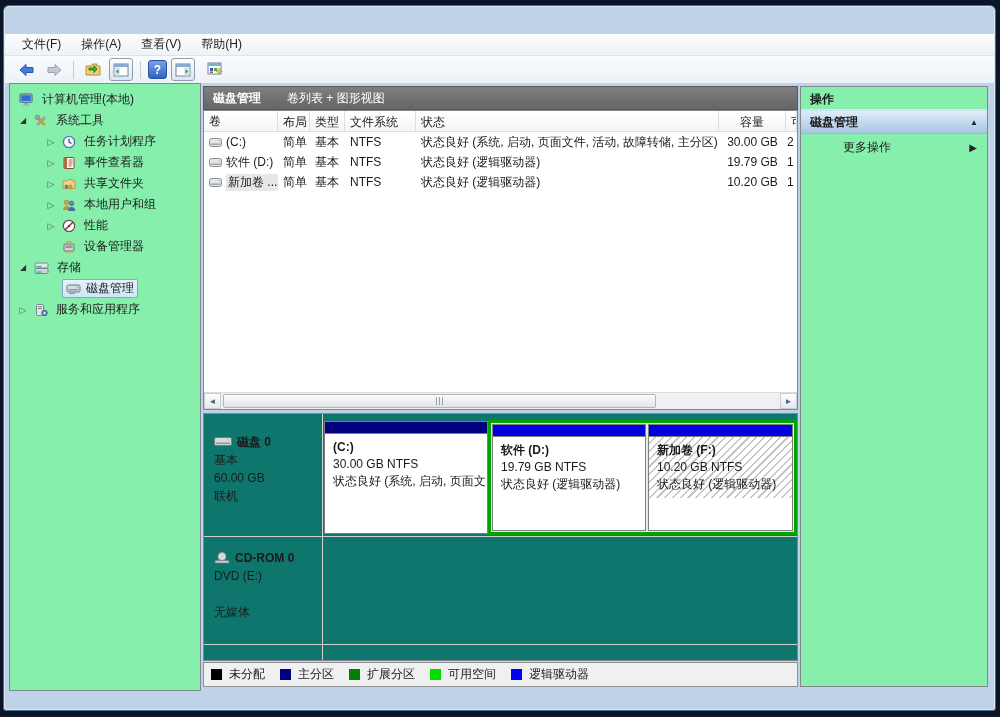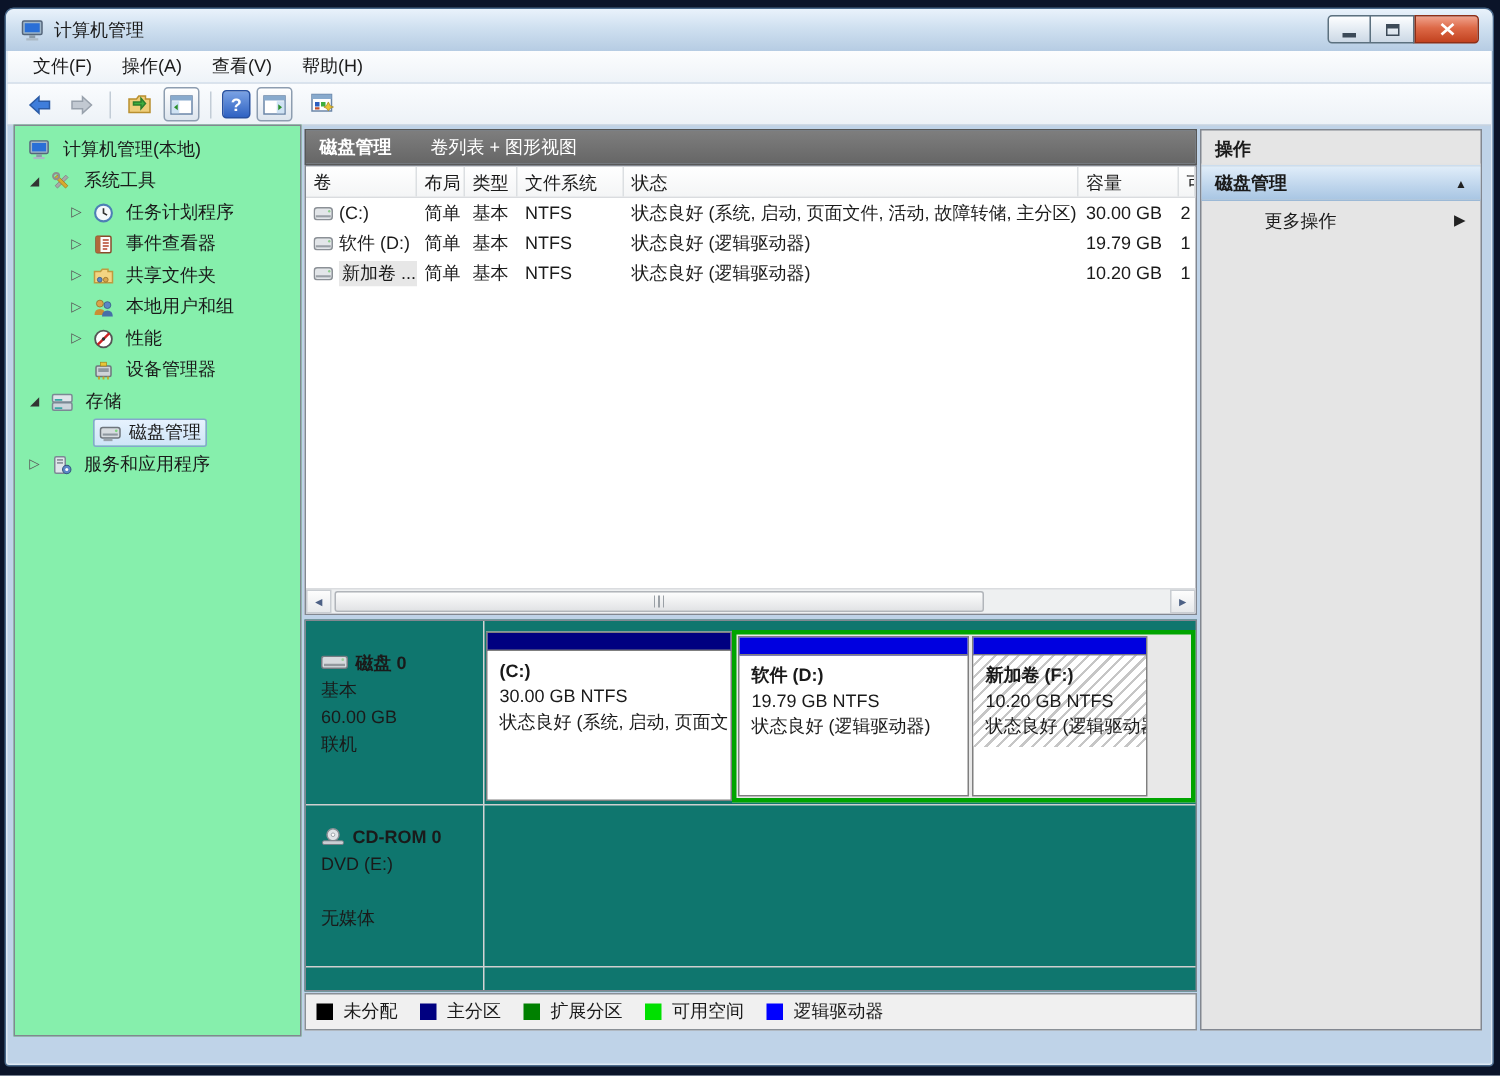--- a/index.html
+++ b/index.html
@@ -55,21 +55,21 @@
                  display:flex; align-items:center; padding-left:9px; gap:26px; }
   .pane-header .ph-title { font-weight:bold; }
 
   .volume-list { position:absolute; left:199px; top:104px; width:595px; height:300px;
                  background:#fff; border:1px solid #828790; overflow:hidden; }
   .vl-header { height:21px; display:flex; background:linear-gradient(#ffffff,#f4f5f6); border-bottom:1px solid #dadcdf; }
   .vl-header .cell { border-right:1px solid #dcdfe2; padding:3px 5px; overflow:hidden; white-space:nowrap; }
   .vl-row { height:20px; display:flex; align-items:center; }
   .cell { flex:none; overflow:hidden; white-space:nowrap; padding:0 5px; }
   .c1 { width:74px; display:flex; align-items:center; gap:4px; }
-  .c2 { width:32px; } .c3 { width:35px; } .c4 { width:71px; } .c5 { width:303px; } .c6 { width:67px; } .c7 { width:11px; padding:0 1px; }
+  .c2 { width:32px; } .c3 { width:35px; } .c4 { width:71px; } .c5 { width:303px; } .c6 { width:67px;text-align:center; } .c7 { width:11px; padding:0 1px; }
   .vol-focus { background:#e7e7e7; padding:0 2px; }
 
   .hscroll { position:absolute; left:0; right:0; bottom:0; height:17px; background:#eef0f1; border-top:1px solid #dadcdf; }
   .hs-btn { position:absolute; top:0; width:17px; height:16px; display:flex; align-items:center; justify-content:center;
             font-size:8px; color:#4d6185; background:linear-gradient(#fdfdfd,#e7e9eb); border:1px solid #c9cdd2; }
   .hs-left { left:0; } .hs-right { right:0; }
   .hs-thumb { position:absolute; left:19px; top:1px; width:433px; height:14px; border:1px solid #b1b5ba; border-radius:2px;
               background:linear-gradient(#fdfdfd,#e1e3e5); display:flex; align-items:center; justify-content:center; }
   .hs-grip { width:8px; height:8px; background:repeating-linear-gradient(90deg,#9aa0a6 0 1px,transparent 1px 3px); }
 
@@ -80,70 +80,48 @@
   .g-hline { position:absolute; left:0; right:0; height:1px; background:#cfcfcf; }
   .disk-label { position:absolute; left:3px; width:114px; padding:5px 7px; line-height:18px; }
   .dl-title { display:flex; align-items:center; gap:5px; font-weight:bold; }
   .part { position:absolute; top:7px; height:113px; border:1px solid #7f7f7f; background:#fff; }
   .part-strip { height:12px; border-bottom:1px solid #7f7f7f; }
   .part-body { padding:5px 8px; line-height:17px; white-space:nowrap; overflow:hidden; }
   .part-body .p-label { font-weight:bold; }
   .extended { position:absolute; left:284px; top:6px; width:309px; height:115px; border:3px solid #00a400;
               background:#e8e8e8; display:flex; gap:2px; padding:1px; }
   .extended .part { position:static; top:auto; height:auto; flex:none; }
-  .ext-d { width:154px; } .ext-f { width:117px; }
+  .ext-d { width:154px; } .ext-f { width:145px; }
   .hatched { background:repeating-linear-gradient(135deg,#ffffff 0 4px,#c6c6c6 4px 5.5px); }
 
   
   .legend-bar { position:absolute; left:199px; top:656px; width:595px; height:25px; background:#f0f0f0;
                 border:1px solid #8a9096; display:flex; align-items:center; gap:15px; padding-left:7px; }
   .legend-item { display:flex; align-items:center; gap:7px; }
   .swatch { width:11px; height:11px; flex:none; }
 
   
   .actions-panel { position:absolute; left:796px; top:80px; width:188px; height:601px;
-                   background:#e5e5e5; border:1px solid #828790; }
+                   background:#86efac; border:1px solid #828790; }
   .actions-title { height:23px; padding:4px 9px; font-weight:bold; border-bottom:1px solid #e3e3e3; }
   .actions-section { height:24px; background:linear-gradient(#e0edf9,#bed5ec 60%,#a9c6e3);
                      border-top:1px solid #cbddee; border-bottom:1px solid #9cb9d6;
                      display:flex; align-items:center; padding:0 9px; font-weight:bold; }
   .chev-up { margin-left:auto; font-size:8px; color:#222; }
   .more-row { height:27px; display:flex; align-items:center; padding:0 10px 0 42px; }
   .chev-right { margin-left:auto; font-size:10px; color:#222; }
 
   svg { display:block; flex:none; }
 </style>
 </head>
 <body>
 
 <div class="desktop">
   <div class="window">
 
-    <div class="titlebar">
-      <svg width="16" height="15" viewBox="0 0 16 15">
-        <rect x="1" y="1" width="13" height="9" rx="1" fill="#9fb6c9" stroke="#54657a"></rect>
-        <rect x="2.5" y="2.5" width="10" height="6" fill="#2a6fd6"></rect>
-        <rect x="5.5" y="10.5" width="4" height="2" fill="#8a9aa8"></rect>
-        <rect x="3.5" y="12.5" width="8" height="1.5" fill="#aab8c4"></rect>
-      </svg>
-      <span class="title-text">计算机管理</span>
-      <div class="win-controls">
-        <div class="wc wc-min">
-            <span class="glyph-min"></span>
-          </div>
-        <div class="wc wc-max">
-            <span class="glyph-max"></span>
-          </div>
-        <div class="wc wc-close">
-          <svg width="10" height="9" viewBox="0 0 10 9">
-            <path d="M1 1 L9 8 M9 1 L1 8" stroke="#fff" stroke-width="1.8"></path>
-          </svg>
-        </div>
-      </div>
-    </div>
 
     <div class="menubar">
       <span class="menu-item">文件(F)</span>
       <span class="menu-item">操作(A)</span>
       <span class="menu-item">查看(V)</span>
       <span class="menu-item">帮助(H)</span>
     </div>
 
     <div class="toolbar">
       <div class="tb-btn">

